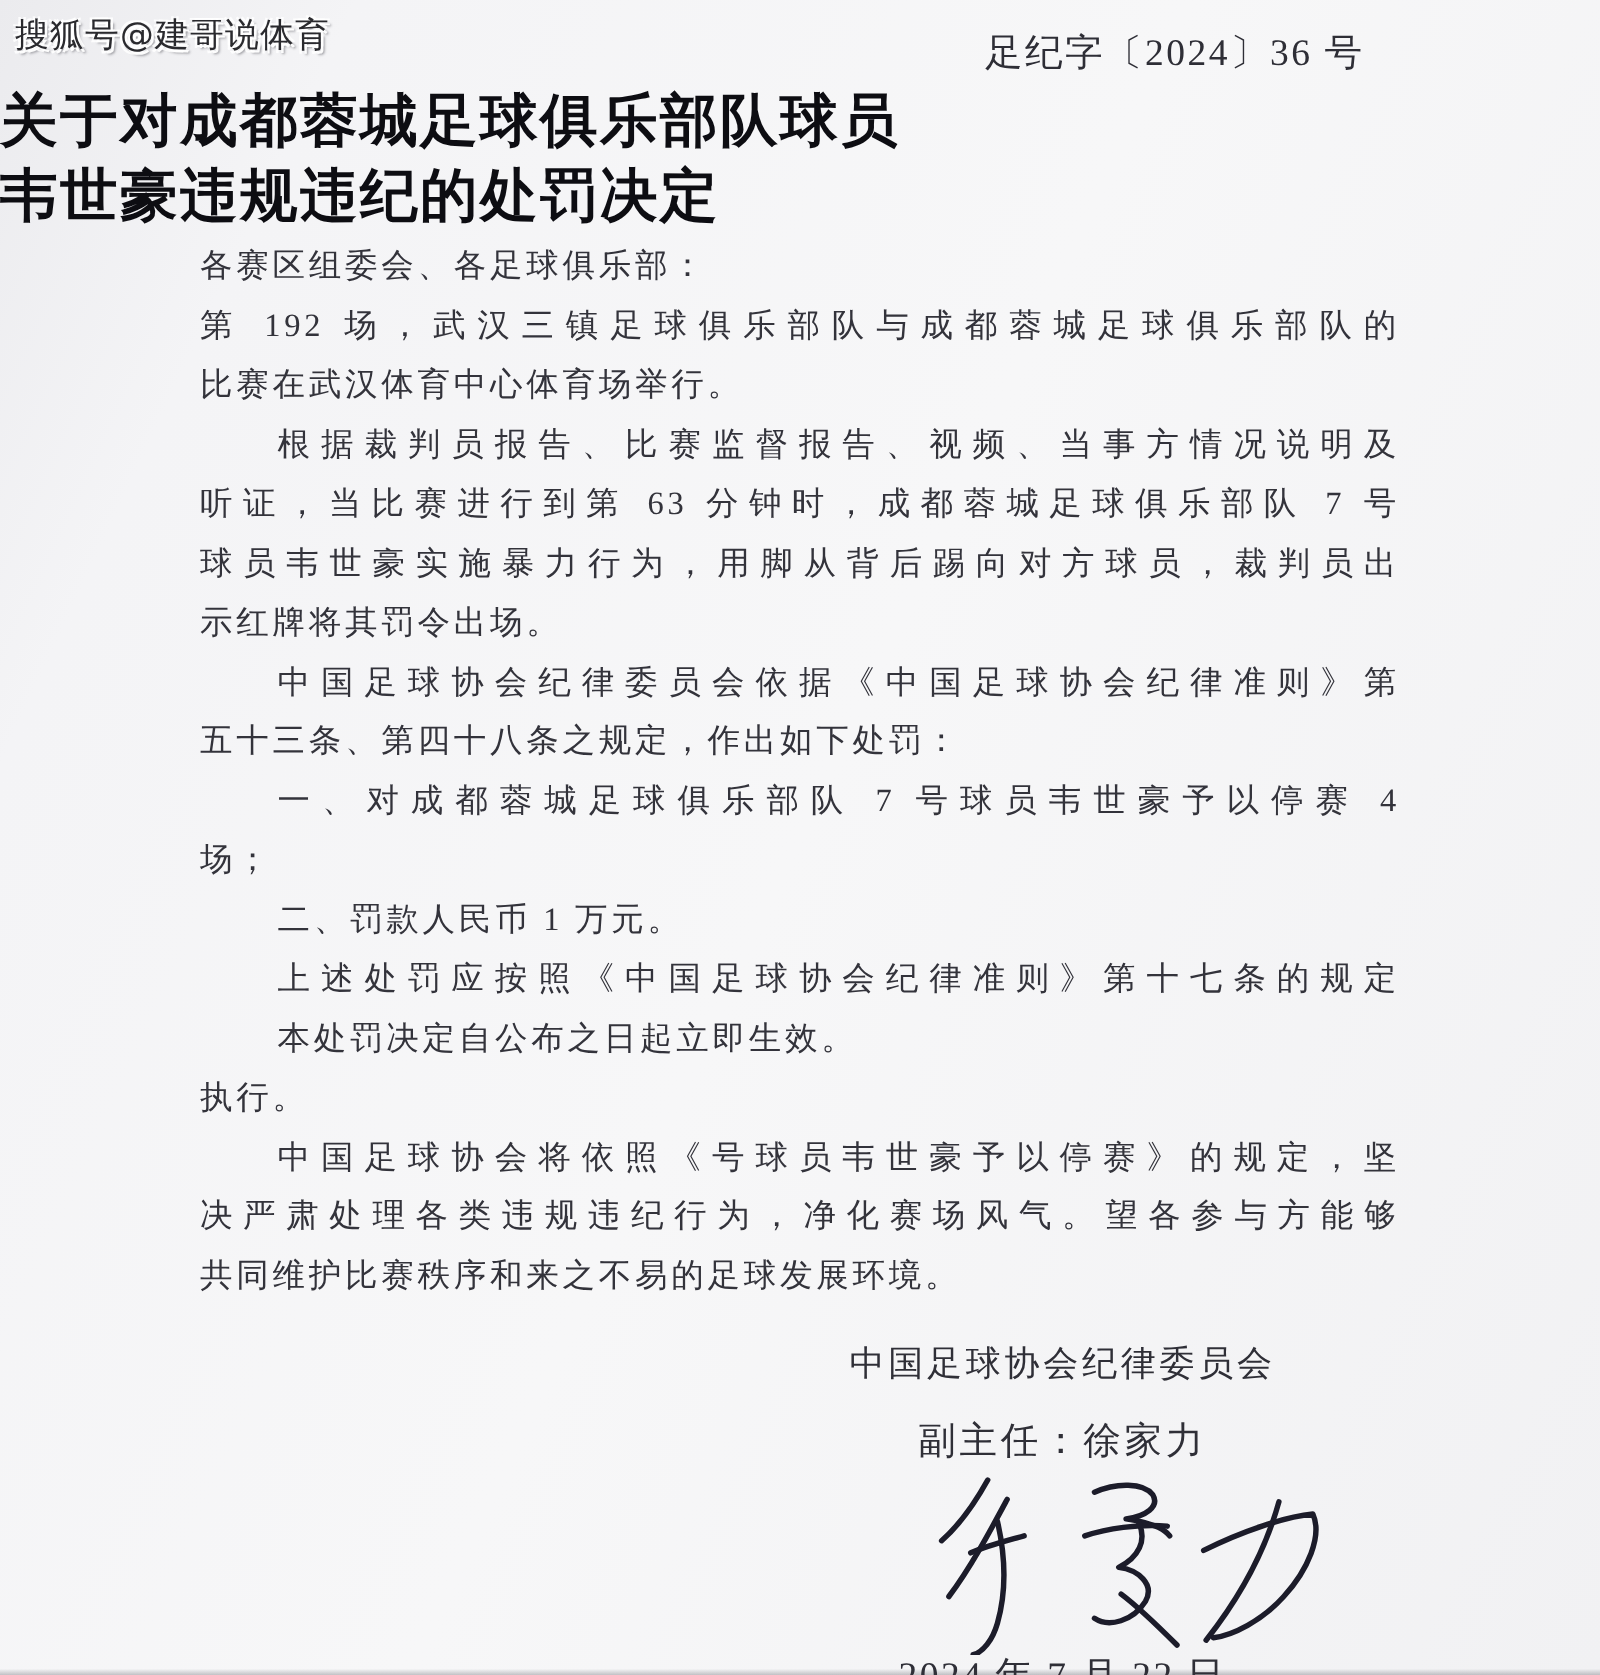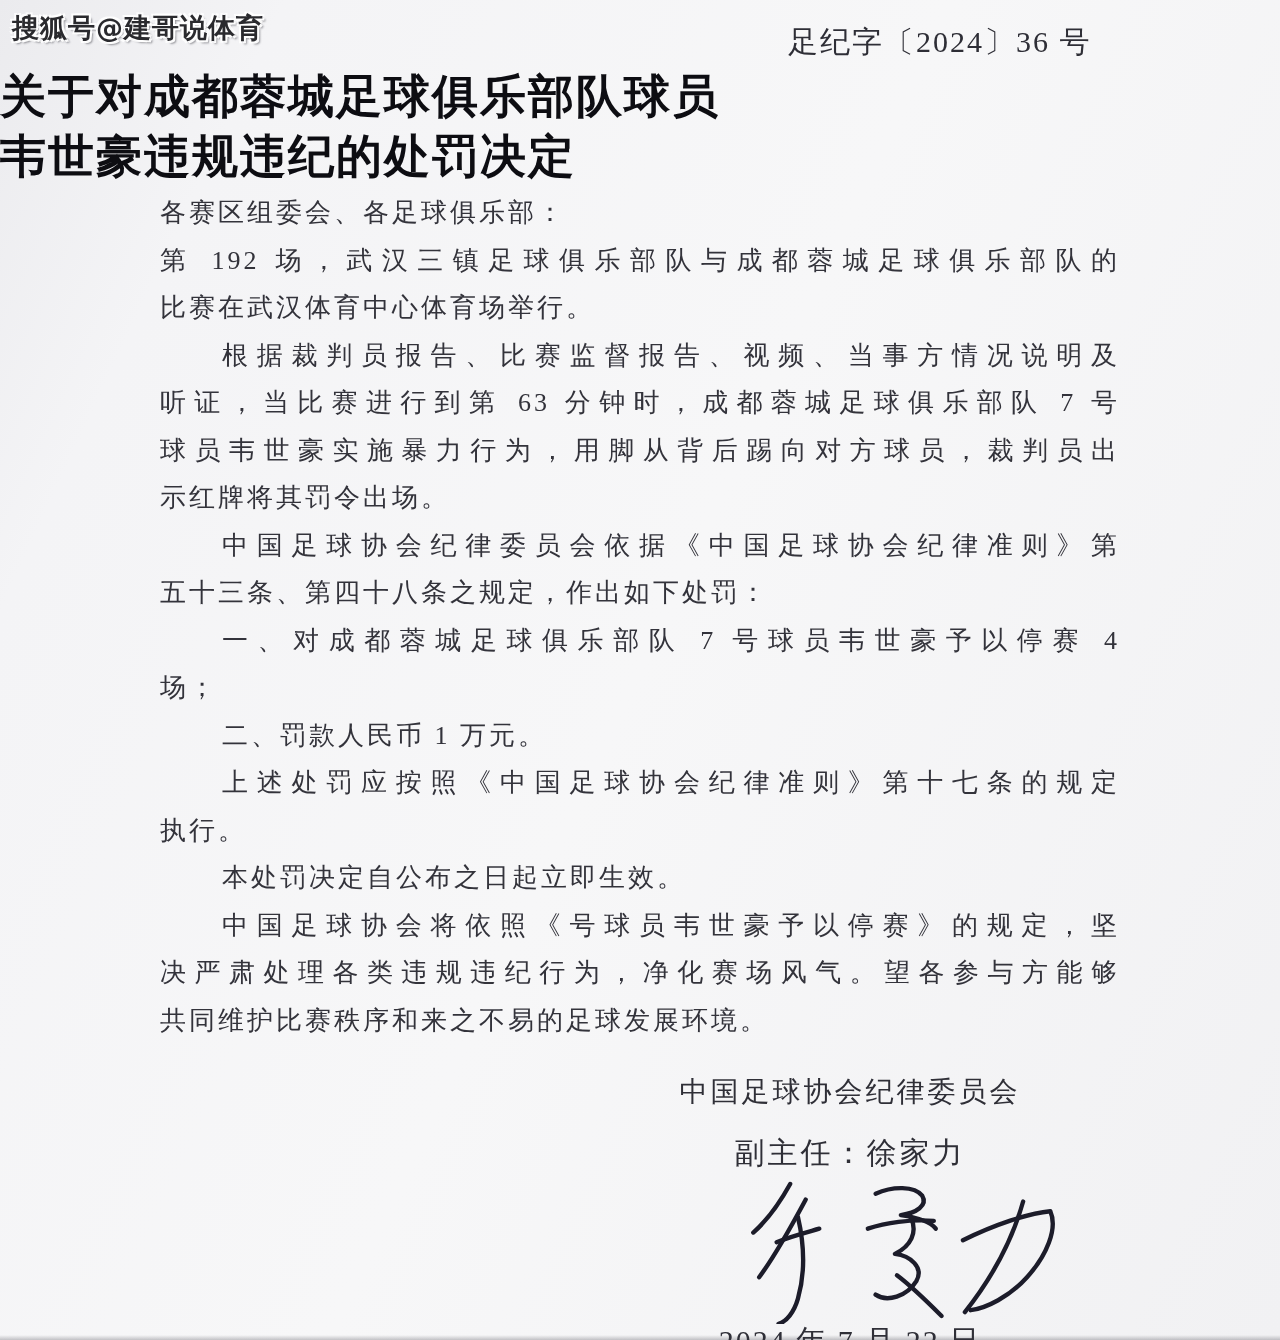--- a/index.html
+++ b/index.html
@@ -7,21 +7,21 @@
     position:relative;
     width:1280px;height:1340px;
     background:linear-gradient(115deg,#ebebee 0%,#f4f4f6 15%,#f7f7f8 50%,#f1f1f3 100%);
     overflow:hidden;
     font-family:"Liberation Serif","DejaVu Serif",serif;
     color:#33333b;
   }
   .watermark{
     position:absolute;top:10px;left:12px;
     font-family:"DejaVu Sans","Liberation Sans",sans-serif;
-    font-weight:bold;font-size:27px;letter-spacing:1px;
+    font-weight:normal;font-size:27px;letter-spacing:1px;
     color:#2a2a2e;
     text-shadow:2px 2px 0 rgba(255,255,255,.95),
                -2px -2px 0 rgba(255,255,255,.85),
                 2px -2px 0 rgba(255,255,255,.85),
                -2px 2px 0 rgba(255,255,255,.85),
                 3px 3px 2px rgba(40,40,48,.45);
   }
   .doc-number{
     position:absolute;top:22px;left:788px;
     font-size:30px;letter-spacing:2px;color:#2e2e36;
@@ -76,22 +76,22 @@
     <div class="line indent full">根据裁判员报告、比赛监督报告、视频、当事方情况说明及</div>
     <div class="line full">听证，当比赛进行到第 63 分钟时，成都蓉城足球俱乐部队 7 号</div>
     <div class="line full">球员韦世豪实施暴力行为，用脚从背后踢向对方球员，裁判员出</div>
     <div class="line">示红牌将其罚令出场。</div>
     <div class="line indent full">中国足球协会纪律委员会依据《中国足球协会纪律准则》第</div>
     <div class="line">五十三条、第四十八条之规定，作出如下处罚：</div>
     <div class="line indent full">一、对成都蓉城足球俱乐部队 7 号球员韦世豪予以停赛 4</div>
     <div class="line">场；</div>
     <div class="line indent">二、罚款人民币 1 万元。</div>
     <div class="line indent full">上述处罚应按照《中国足球协会纪律准则》第十七条的规定</div>
+    <div class="line indent">本处罚决定自公布之日起立即生效。</div>
     <div class="line">执行。</div>
-    <div class="line indent">本处罚决定自公布之日起立即生效。</div>
     <div class="line indent full">中国足球协会将依照《号球员韦世豪予以停赛》的规定，坚</div>
     <div class="line full">决严肃处理各类违规违纪行为，净化赛场风气。望各参与方能够</div>
     <div class="line">共同维护比赛秩序和来之不易的足球发展环境。</div>
   </div>
 
   <div class="closing">
     <div class="closing-org">中国足球协会纪律委员会</div>
     <div class="signer">副主任：徐家力</div>
     <div class="signature-wrap">
       <svg width="330" height="146" viewBox="0 0 340 150" fill="none" stroke="#1c1c2a" stroke-width="4.5" stroke-linecap="round" stroke-linejoin="round">

